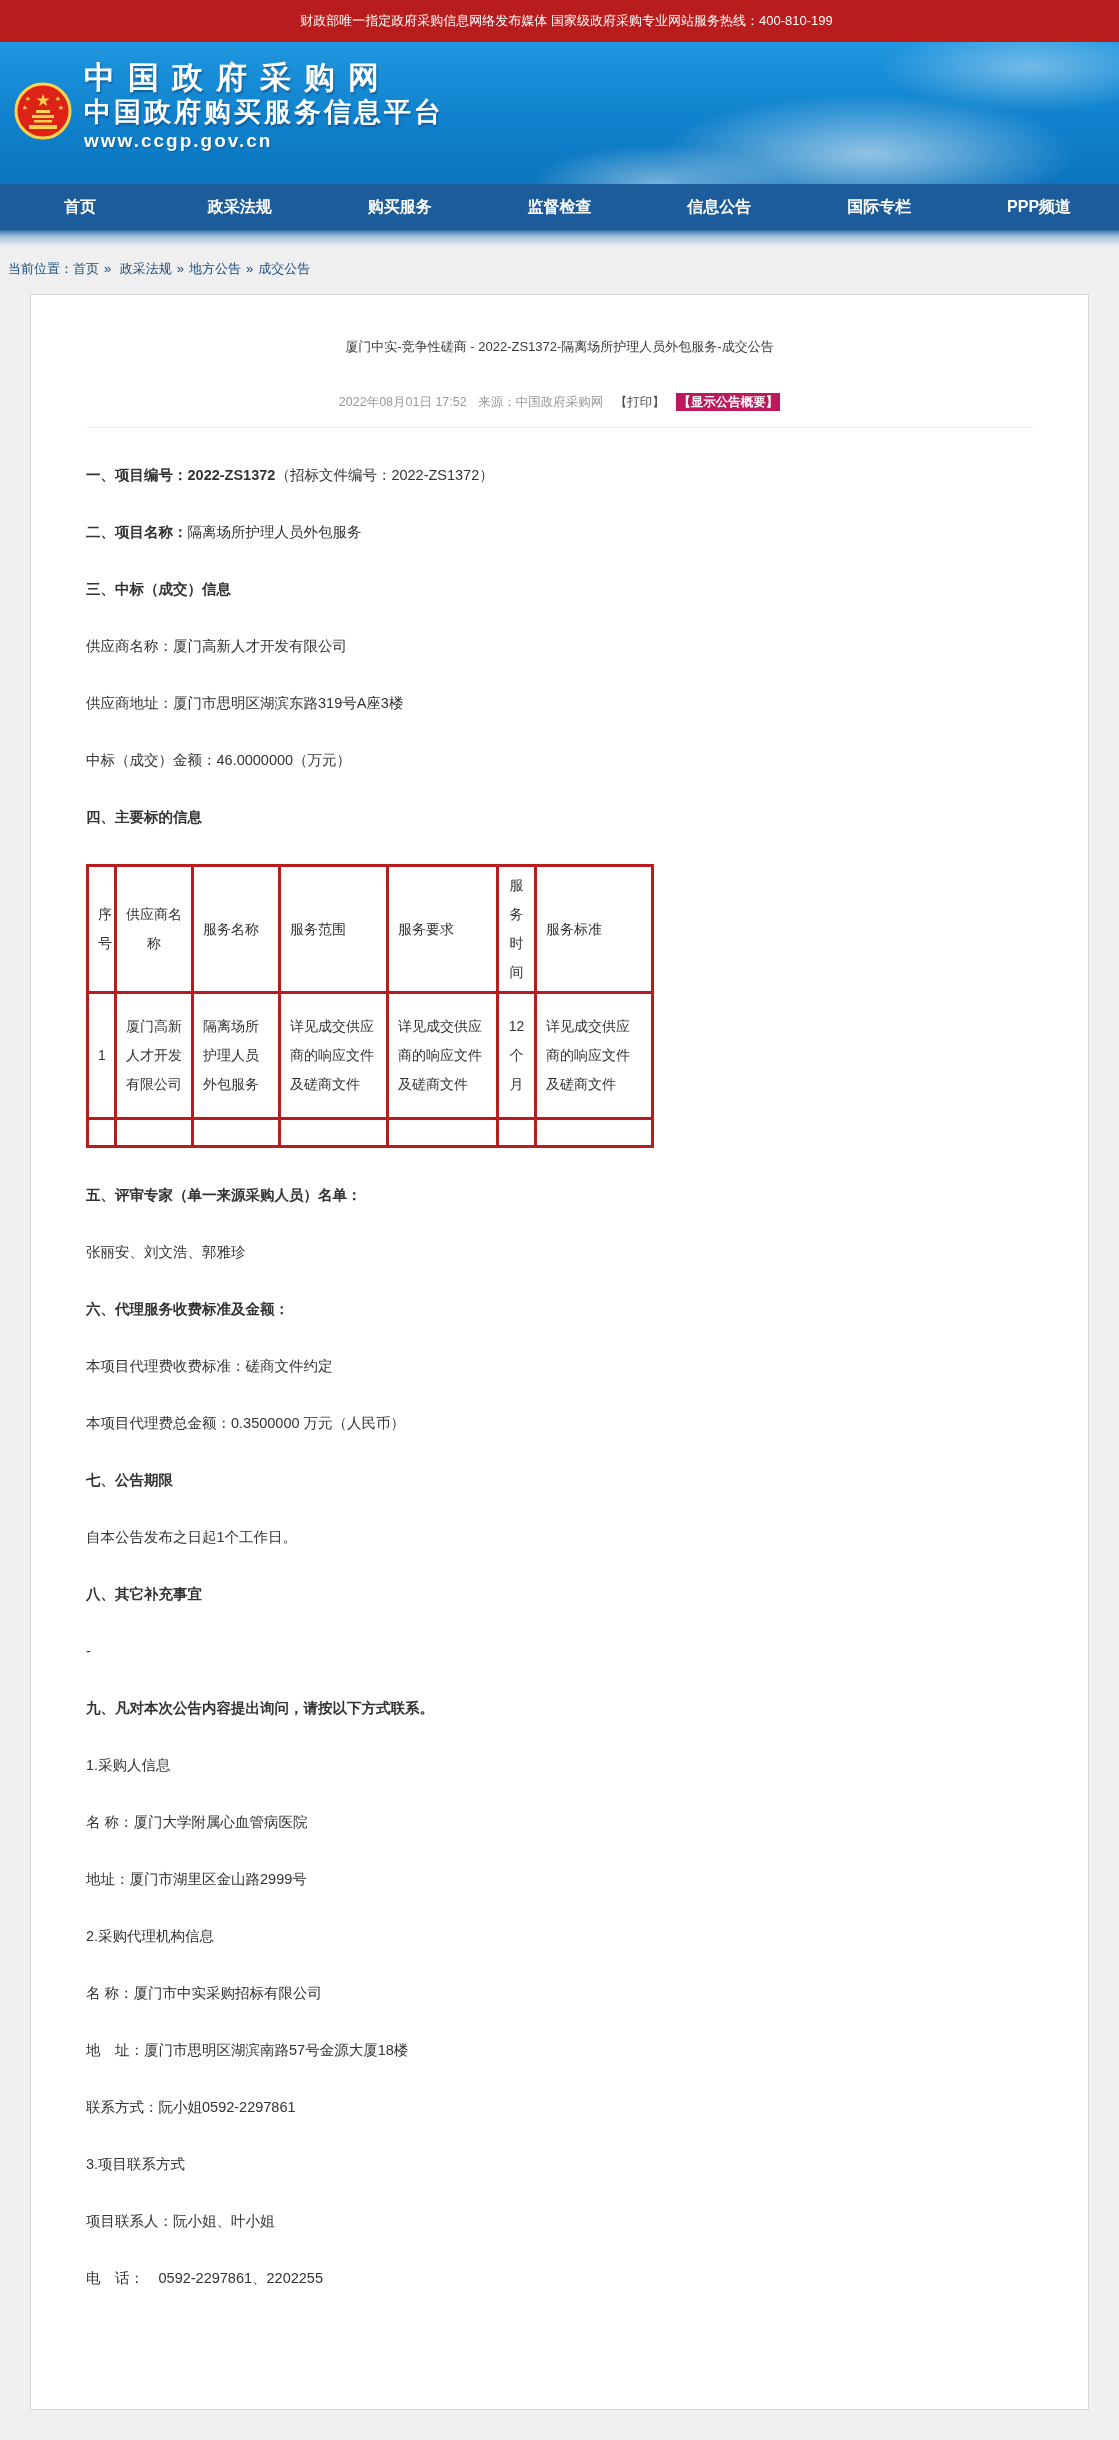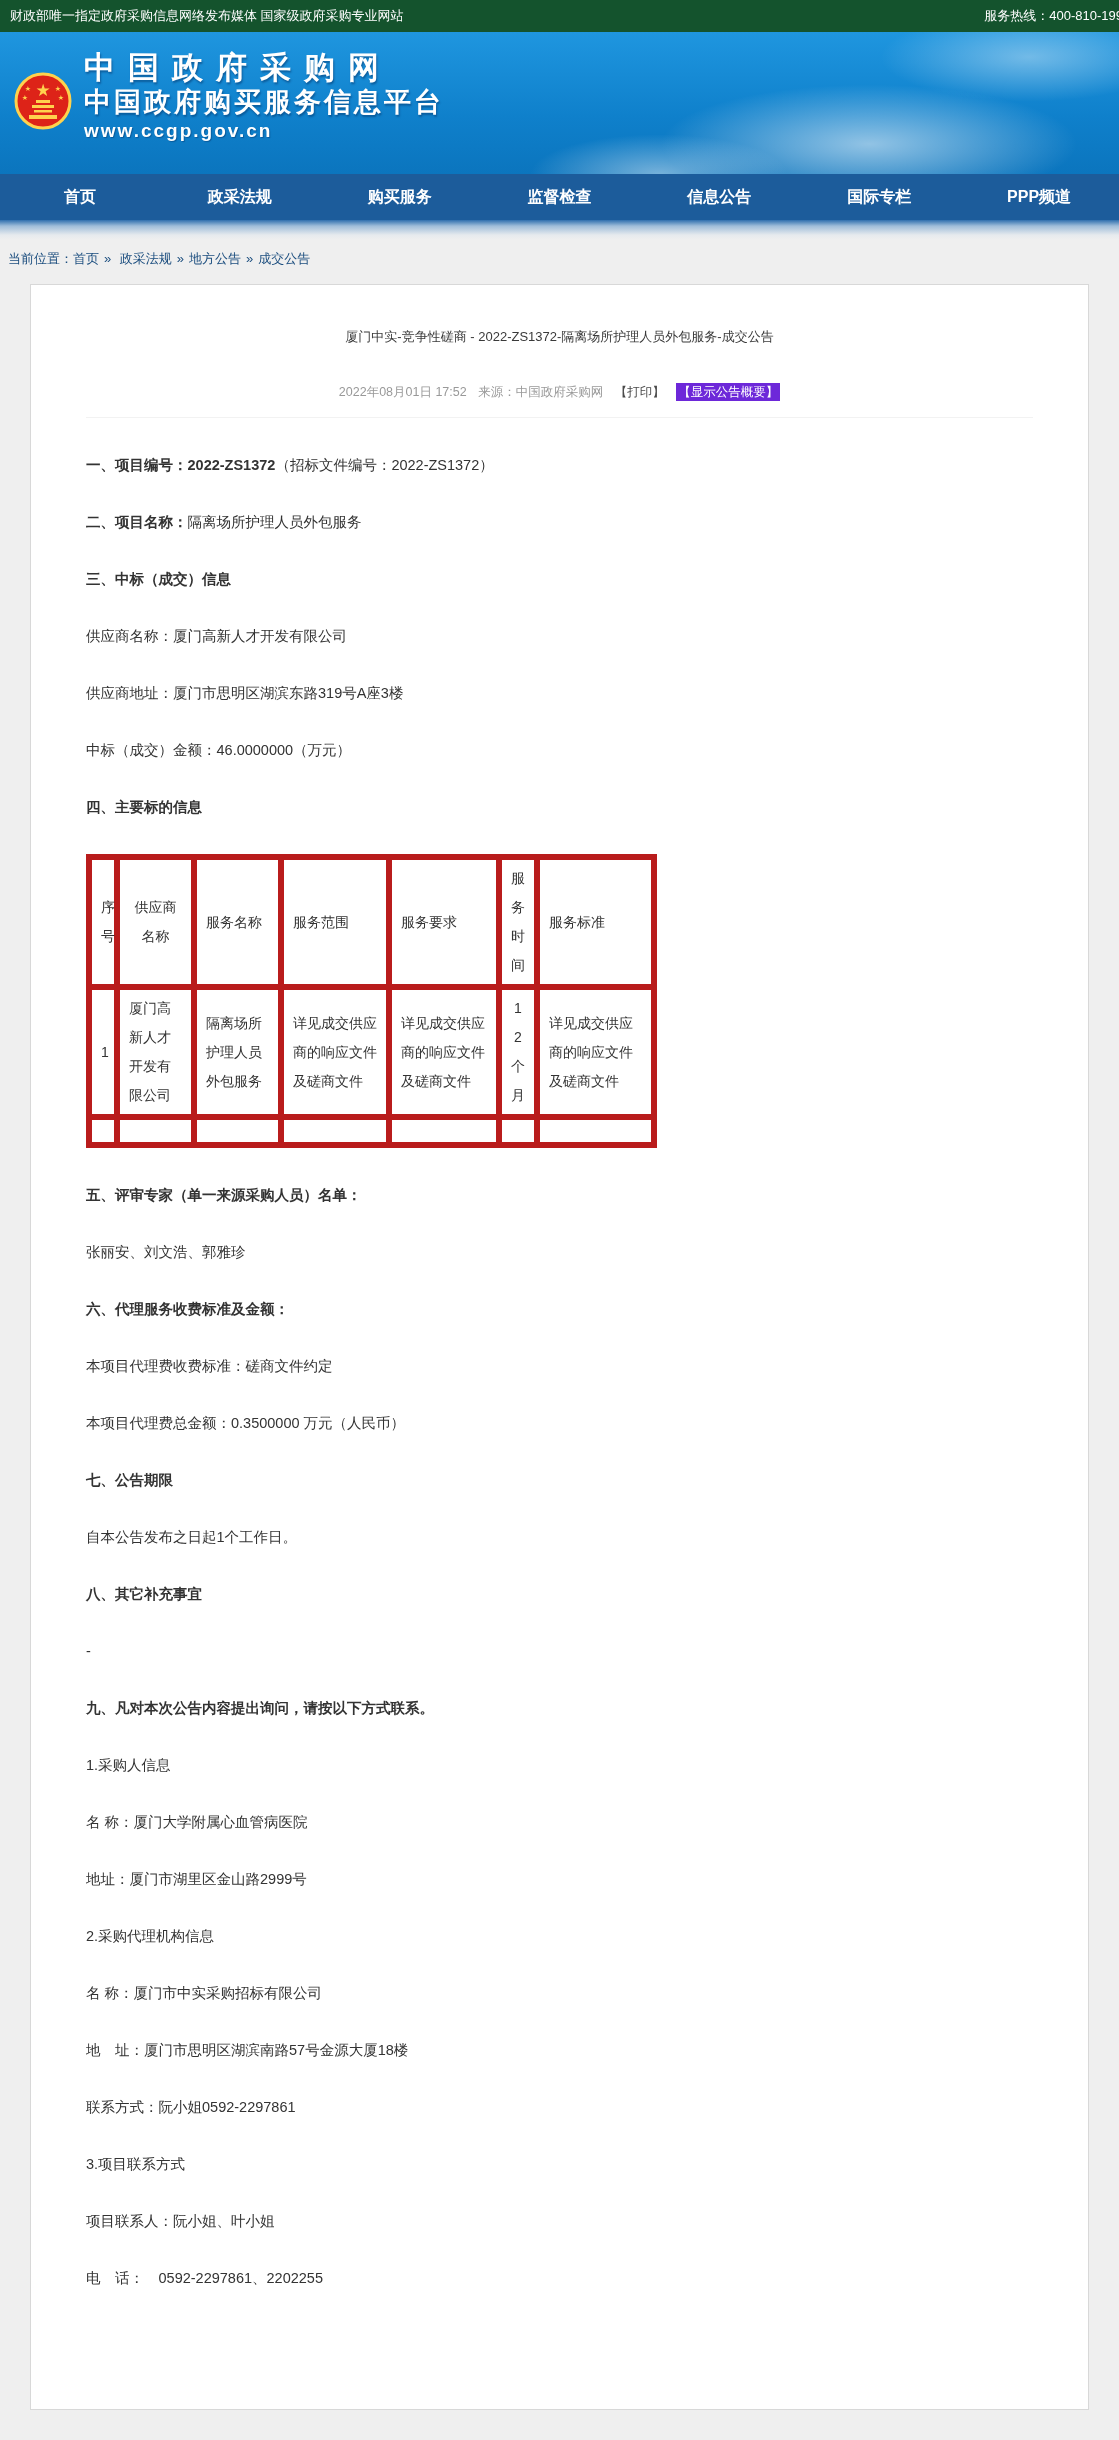--- a/index.html
+++ b/index.html
@@ -1,20 +1,20 @@
 <!DOCTYPE html>
 <html><head>
 <meta charset="utf-8">
 <style>
   * { margin:0; padding:0; box-sizing:border-box; }
   html,body { background:#efefef; }
   body { width:1119px; font-family:"Liberation Sans","DejaVu Sans",sans-serif; }
 
   
-  .topbar { background:#14532d; color:#fff; height:32px; display:flex; justify-content:space-between; align-items:center; padding:0 0 0 10px; font-size:13px; overflow:hidden; white-space:nowrap; }
+  .topbar { background:#b91c1c; color:#fff; height:42px; display:flex; justify-content:center; align-items:center; padding:0 0 0 10px; font-size:13px; overflow:hidden; white-space:nowrap; }
   .topbar .hotline { margin-right:-4px; }
 
   
   .banner { position:relative; height:142px; background:linear-gradient(180deg,#1f96df 0%,#0f80cb 60%,#0b75be 100%); overflow:hidden; }
   .cloud { position:absolute; border-radius:50%; background:radial-gradient(ellipse at center, rgba(255,255,255,.55) 0%, rgba(255,255,255,0) 70%); }
   .cloud.c1 { width:420px; height:120px; right:40px; bottom:-30px; }
   .cloud.c2 { width:300px; height:90px; right:-60px; top:-20px; opacity:.7; }
   .cloud.c3 { width:260px; height:80px; right:330px; bottom:-40px; opacity:.8; }
   .brand { position:absolute; left:14px; top:18px; display:flex; align-items:center; }
   .emblem { width:58px; height:58px; margin-right:12px; margin-top:8px; }
@@ -32,29 +32,29 @@
   .breadcrumb { padding:10px 8px 16px 8px; font-size:13px; color:#1c4e7f; }
   .breadcrumb a { color:#1c4e7f; text-decoration:none; cursor:pointer; }
   .crumb-sep { margin:0 5px; }
 
   
   .card { background:#fff; border:1px solid #d8d8d8; margin:0 30px 14px 30px; padding:38px 55px 84px 55px; min-height:2060px; }
   .article-title { text-align:center; font-size:13px; font-weight:normal; color:#3a3a3a; line-height:28px; }
   .article-meta { text-align:center; margin-top:33px; padding-bottom:16px; font-size:12.5px; color:#999; border-bottom:1px solid #f2f2f2; }
   .article-meta .m { margin:0 4px; }
   .print-link { color:#4a4a4a; cursor:pointer; }
-  .summary-badge { background:#6d28d9; color:#fff; font-weight:normal; padding:2px 2px; cursor:pointer; }
+  .summary-badge { background:#be185d; color:#fff; font-weight:bold; padding:2px 2px; cursor:pointer; }
 
   .body-text { margin-top:32px; }
   .body-text p { font-size:14.5px; color:#333; line-height:20px; margin:37px 0; }
   .body-text p b { font-weight:bold; }
 
   
   table.lots { border-collapse:collapse; table-layout:fixed; width:565px; margin:20px 0 35px 0; font-size:14px; color:#333; }
-  table.lots td { border:6px solid #b91c1c; padding:4px 9px; line-height:29px; vertical-align:middle; word-break:break-all; }
+  table.lots td { border:3px solid #b91c1c; padding:4px 9px; line-height:29px; vertical-align:middle; word-break:break-all; }
   table.lots { border:2px solid #1e1e1e; }
   tr.hdr td { height:62px; }
   tr.main td { height:126px; }
   tr.empty td { height:28px; }
   td.c { text-align:center; padding:4px 2px; }
   td.vtop { vertical-align:top; padding-top:8px; }
 </style>
 </head>
 <body>
 

